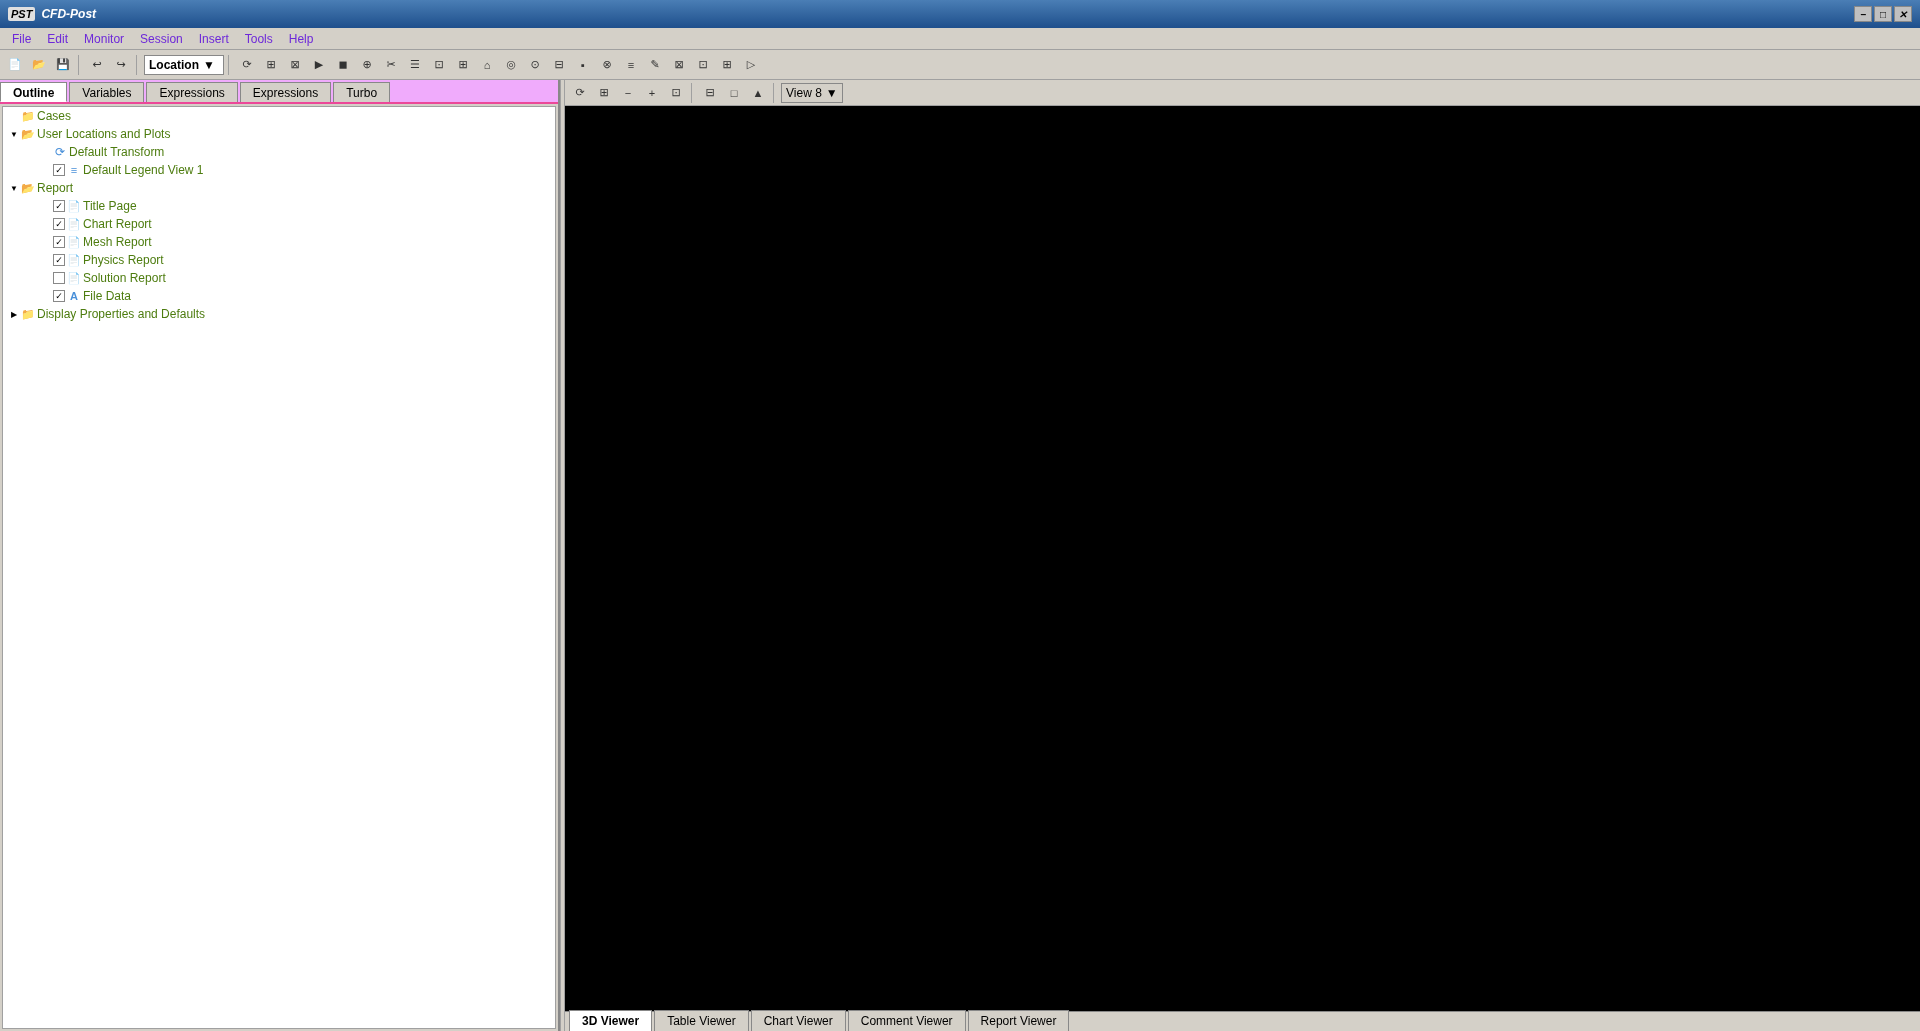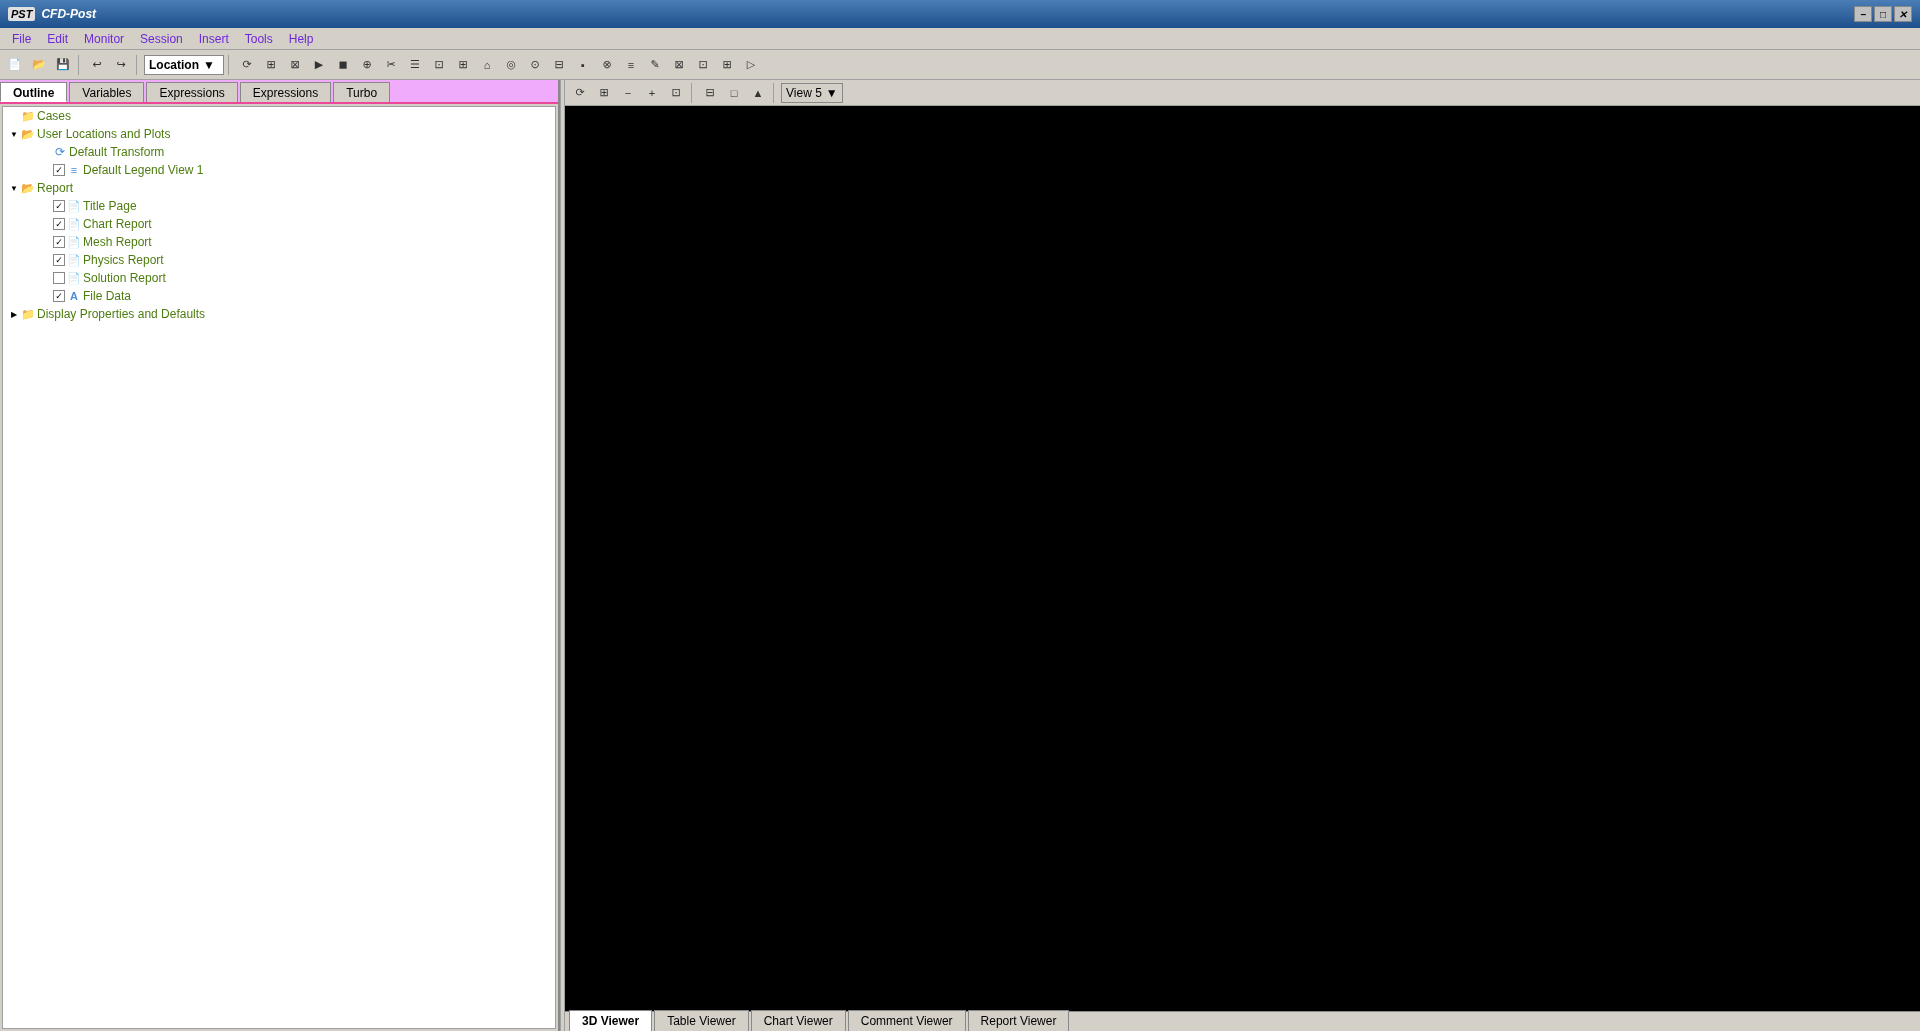--- a/index.html
+++ b/index.html
@@ -450,21 +450,21 @@
       <div class="toolbar-btn" title="Zoom Out">−</div>
       <div class="toolbar-btn" title="Zoom In">+</div>
       <div class="toolbar-btn" title="Zoom Fit">⊡</div>
       <div class="toolbar-separator"></div>
       <div class="toolbar-btn" title="Snapshot">⊟</div>
       <div class="toolbar-btn" title="Projection">□</div>
       <div class="toolbar-btn">▲</div>
       <div class="toolbar-separator"></div>
 
       <div class="view-selector">
-        <span>View 5</span>
+        <span>View 8</span>
         <span>▼</span>
       </div>
     </div>
 
     <div id="viewport"></div>
 
     <div id="bottom-tabs">
       <div class="bottom-tab active">3D Viewer</div>
       <div class="bottom-tab">Table Viewer</div>
       <div class="bottom-tab">Chart Viewer</div>

